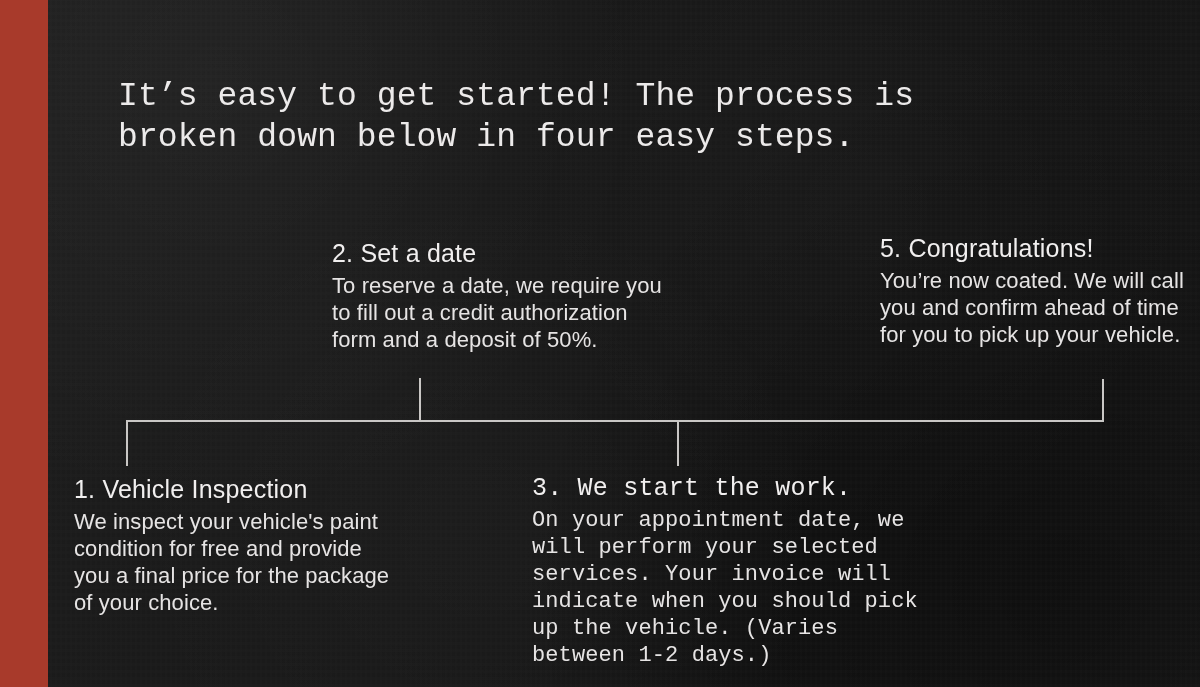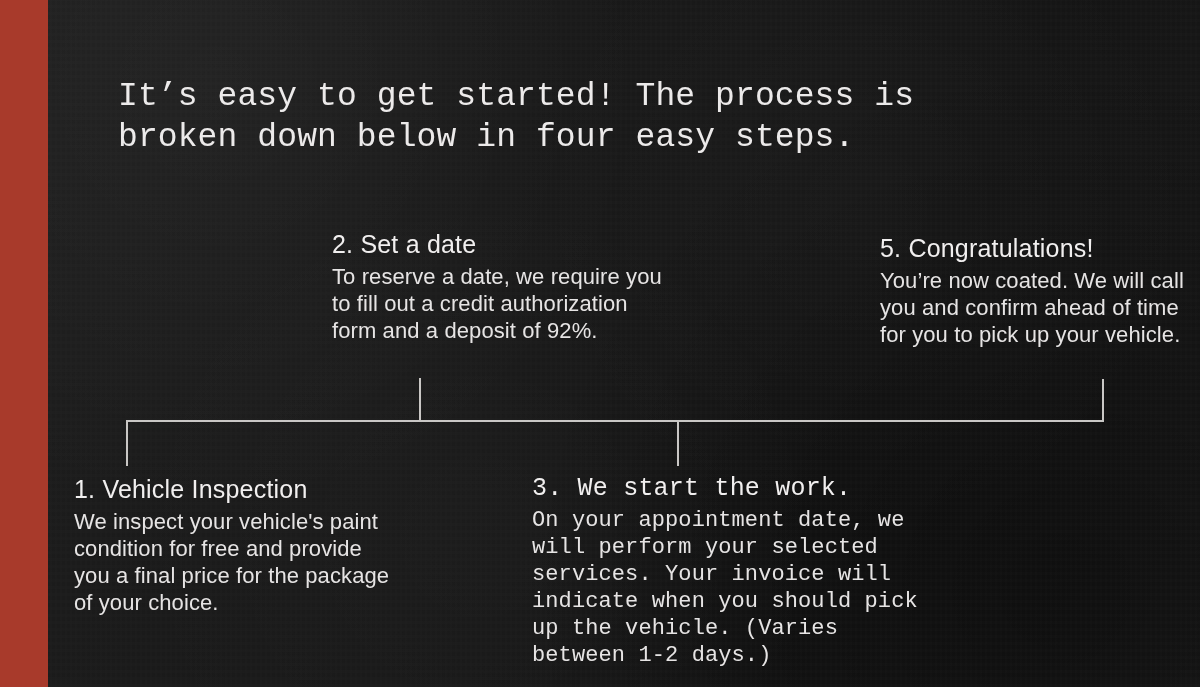--- a/index.html
+++ b/index.html
@@ -90,21 +90,21 @@
   }
   .step-body {
     font-size: 22px;
     font-weight: 300;
     color: #e6e4e4;
     line-height: 27px;
     letter-spacing: 0.1px;
   }
 
   
-  #step-2 { left: 332px; top: 229px; width: 330px; }
+  #step-2 { left: 332px; top: 238px; width: 330px; }
   #step-4 { left: 880px; top: 233px; width: 312px; }
   #step-1 { left: 74px;  top: 474px; width: 320px; }
   #step-3 { left: 532px; top: 473px; width: 400px; font-family: Liberation Mono, monospace; }
 
   
   .connector {
     position: absolute;
     left: 0;
     top: 0;
     width: 1200px;
@@ -145,21 +145,21 @@
     <div class="line-v" id="stub-dn-3"></div>
   </div>
 
   <div class="content">
 
 
     <div class="subhead">It’s easy to get started! The process is broken down below in four easy steps.</div>
 
     <div class="step" id="step-2">
       <div class="step-title">2. Set a date</div>
-      <div class="step-body">To reserve a date, we require you to fill out a credit authorization form and a deposit of 92%.</div>
+      <div class="step-body">To reserve a date, we require you to fill out a credit authorization form and a deposit of 50%.</div>
     </div>
 
     <div class="step" id="step-4">
       <div class="step-title">5. Congratulations!</div>
       <div class="step-body">You’re now coated. We will call you and confirm ahead of time for you to pick up your vehicle.</div>
     </div>
 
     <div class="step" id="step-1">
       <div class="step-title">1. Vehicle Inspection</div>
       <div class="step-body">We inspect your vehicle's paint condition for free and provide you a final price for the package of your choice.</div>

